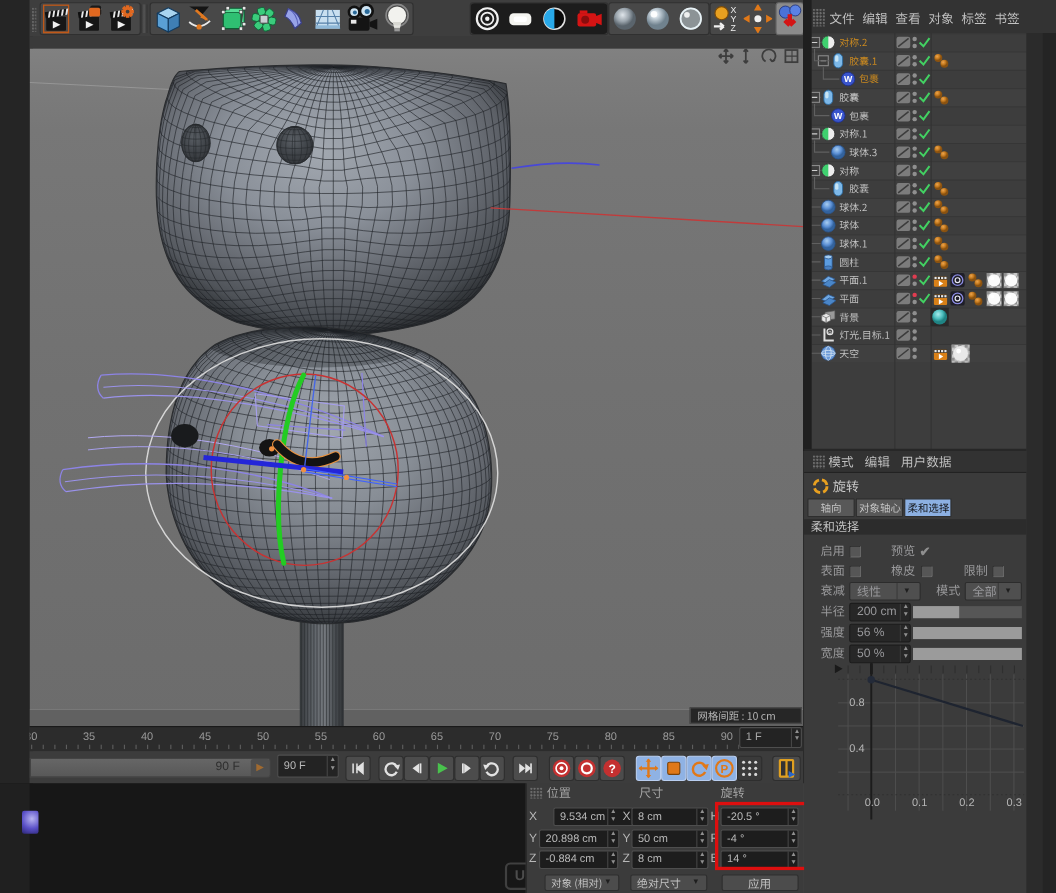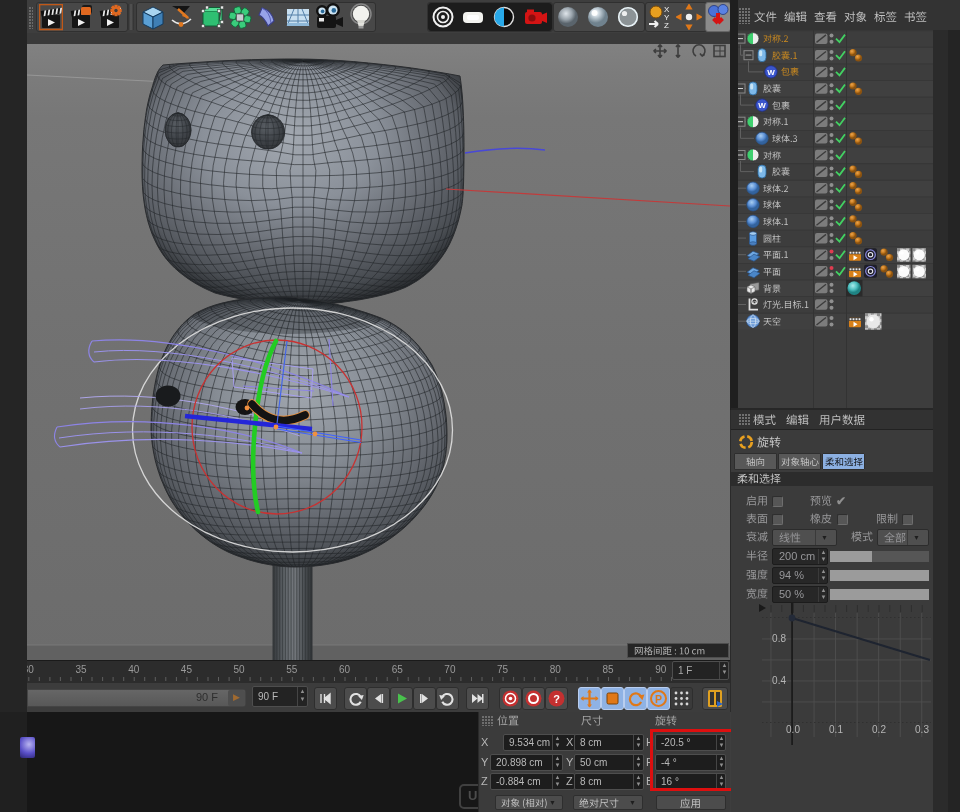--- a/index.html
+++ b/index.html
@@ -511,27 +511,27 @@
     <div style="position:absolute;left:481px;top:755.5px;font-size:11px;color:#b8b8b8;white-space:nowrap;">Y</div>
     <div class="f" style="left:490px;top:753.5px;width:73px;height:17px;background:#1d1d1d">20.898 cm</div>
     <div class="sp" style="left:552px;top:754.5px;height:15px;line-height:7px">▲<br>▼</div>
     <div style="position:absolute;left:566px;top:755.5px;font-size:11px;color:#b8b8b8;white-space:nowrap;">Y</div>
     <div class="f" style="left:574px;top:753.5px;width:70px;height:17px;background:#1d1d1d">50 cm</div>
     <div class="sp" style="left:633px;top:754.5px;height:15px;line-height:7px">▲<br>▼</div>
     <div style="position:absolute;left:646px;top:755.5px;font-size:11px;color:#b8b8b8;white-space:nowrap;">P</div>
     <div class="f" style="left:655px;top:753.5px;width:71px;height:17px;background:#1d1d1d">-4 °</div>
     <div class="sp" style="left:716px;top:754.5px;height:15px;line-height:7px">▲<br>▼</div>
     <div style="position:absolute;left:481px;top:775.0px;font-size:11px;color:#b8b8b8;white-space:nowrap;">Z</div>
-    <div class="f" style="left:490px;top:773.0px;width:85px;height:17px;background:#1d1d1d">-0.884 cm</div>
+    <div class="f" style="left:490px;top:773.0px;width:72px;height:17px;background:#1d1d1d">-0.884 cm</div>
     <div class="sp" style="left:552px;top:774.0px;height:15px;line-height:7px">▲<br>▼</div>
     <div style="position:absolute;left:566px;top:775.0px;font-size:11px;color:#b8b8b8;white-space:nowrap;">Z</div>
     <div class="f" style="left:574px;top:773.0px;width:70px;height:17px;background:#1d1d1d">8 cm</div>
     <div class="sp" style="left:633px;top:774.0px;height:15px;line-height:7px">▲<br>▼</div>
     <div style="position:absolute;left:646px;top:775.0px;font-size:11px;color:#b8b8b8;white-space:nowrap;">B</div>
-    <div class="f" style="left:655px;top:773.0px;width:71px;height:17px;background:#1d1d1d">16 °</div>
+    <div class="f" style="left:655px;top:773.0px;width:71px;height:17px;background:#1d1d1d">14 °</div>
     <div class="sp" style="left:716px;top:774.0px;height:15px;line-height:7px">▲<br>▼</div>
     <div style="position:absolute;left:495px;top:795px;width:68px;height:15px;background:#4c4c4c;border-radius:2px;border:1px solid #2e2e2e;box-sizing:border-box"></div>
     <div style="position:absolute;left:549px;top:799px;font-size:7px;color:#1e1e1e">▼</div>
     <div style="position:absolute;left:573px;top:795px;width:70px;height:15px;background:#4c4c4c;border-radius:2px;border:1px solid #2e2e2e;box-sizing:border-box"></div>
     <div style="position:absolute;left:629px;top:799px;font-size:7px;color:#1e1e1e">▼</div>
     <div style="position:absolute;left:656px;top:795px;width:70px;height:15px;background:#4c4c4c;border-radius:2px;border:1px solid #2e2e2e;box-sizing:border-box"></div>
     <div style="position:absolute;left:650px;top:729px;width:86px;height:62px;border:3px solid #dd0f0f;box-sizing:border-box"></div>
     <div style="position:absolute;left:738px;top:30px;width:222px;height:380px;background:#3d3d3d"></div>
     <svg style="position:absolute;left:738px;top:30px" width="222" height="380" viewBox="738 30 222 380">
       <defs>
@@ -848,21 +848,21 @@
     <div style="position:absolute;left:772px;top:529px;width:65px;height:17px;background:#4f4f4f;border:1px solid #2c2c2c;border-radius:2px;box-sizing:border-box"></div>
     <div style="position:absolute;left:821px;top:534px;font-size:7px;color:#1e1e1e">▼</div>
     <div style="position:absolute;left:815px;top:530px;width:1px;height:15px;background:#3a3a3a"></div>
     <div style="position:absolute;left:877px;top:529px;width:52px;height:17px;background:#4f4f4f;border:1px solid #2c2c2c;border-radius:2px;box-sizing:border-box"></div>
     <div style="position:absolute;left:913px;top:534px;font-size:7px;color:#1e1e1e">▼</div>
     <div style="position:absolute;left:907px;top:530px;width:1px;height:15px;background:#3a3a3a"></div>
     <div style="position:absolute;left:772px;top:548px;width:56px;height:17px;background:#272727;border:1px solid #1c1c1c;border-radius:2px;box-sizing:border-box;color:#97979a;font-size:11px;line-height:15px;padding-left:6px">200 cm</div>
     <div class="sp" style="left:818px;top:549px;height:15px;line-height:7px;border-color:#3a3a3a">▲<br>▼</div>
     <div style="position:absolute;left:830px;top:551px;width:99px;height:11px;background:#565656"></div>
     <div style="position:absolute;left:830px;top:551px;width:42px;height:11px;background:#9b9b9b"></div>
-    <div style="position:absolute;left:772px;top:567px;width:56px;height:17px;background:#272727;border:1px solid #1c1c1c;border-radius:2px;box-sizing:border-box;color:#97979a;font-size:11px;line-height:15px;padding-left:6px">94 %</div>
+    <div style="position:absolute;left:772px;top:567px;width:56px;height:17px;background:#272727;border:1px solid #1c1c1c;border-radius:2px;box-sizing:border-box;color:#97979a;font-size:11px;line-height:15px;padding-left:6px">56 %</div>
     <div class="sp" style="left:818px;top:568px;height:15px;line-height:7px;border-color:#3a3a3a">▲<br>▼</div>
     <div style="position:absolute;left:830px;top:570px;width:99px;height:11px;background:#9b9b9b"></div>
     <div style="position:absolute;left:772px;top:586px;width:56px;height:17px;background:#272727;border:1px solid #1c1c1c;border-radius:2px;box-sizing:border-box;color:#97979a;font-size:11px;line-height:15px;padding-left:6px">50 %</div>
     <div class="sp" style="left:818px;top:587px;height:15px;line-height:7px;border-color:#3a3a3a">▲<br>▼</div>
     <div style="position:absolute;left:830px;top:589px;width:99px;height:11px;background:#9b9b9b"></div>
     <svg style="position:absolute;left:738px;top:600px" width="195" height="150" viewBox="738 600 195 150">
       <path d="M759,604 L766,608 L759,612 Z" fill="#1a1a1a"></path>
       <rect x="770.5" y="605" width="1" height="7" fill="#2f2f2f"></rect>
       <rect x="781.3" y="605" width="1" height="7" fill="#2f2f2f"></rect>
       <rect x="792.1" y="605" width="1" height="7" fill="#2f2f2f"></rect>

